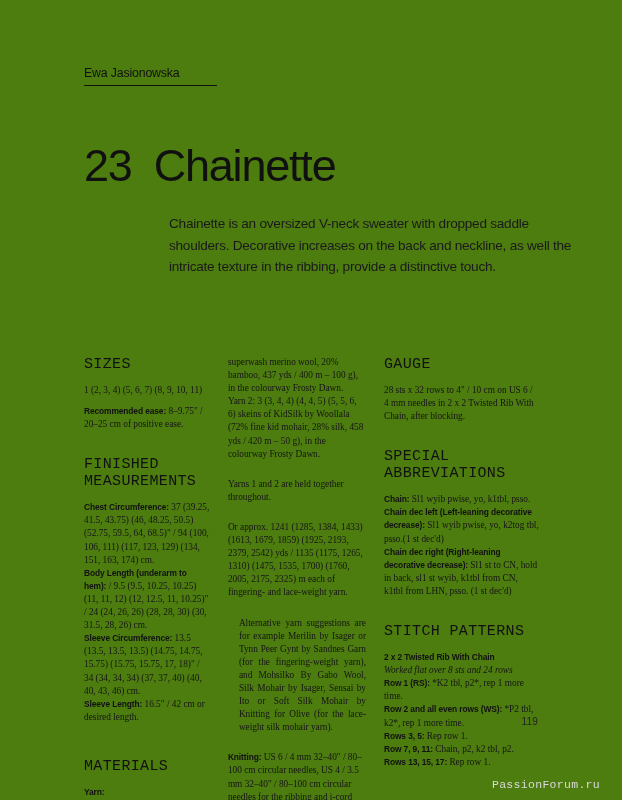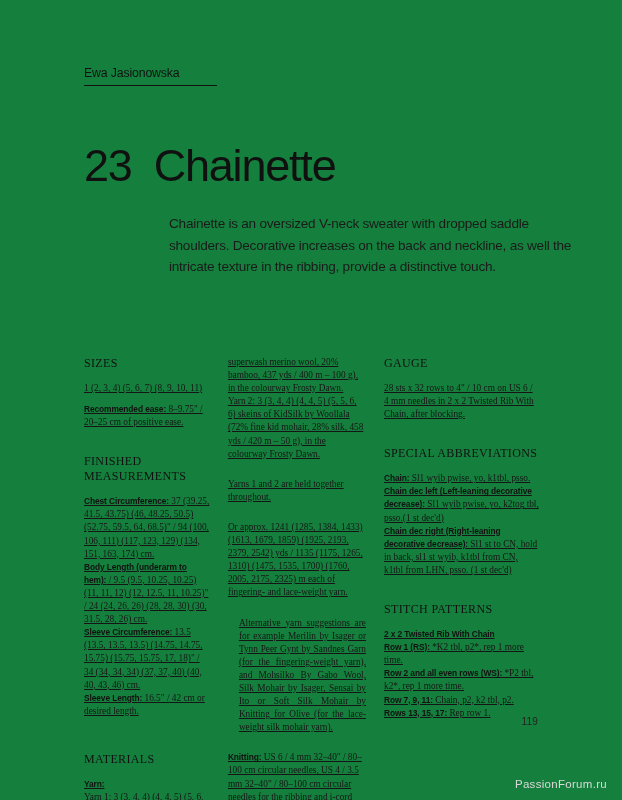--- a/index.html
+++ b/index.html
@@ -13,21 +13,21 @@
   body {
     font-family: "Liberation Serif", serif;
     color: #111111;
     position: relative;
     overflow: hidden;
   }
 
   .page {
     position: absolute;
     inset: 0;
-    background: #15803d;
+    background: #4d7c0f;
   }
 
   
   .byline-wrap {
     position: absolute;
     left: 84px;
     top: 66px;
   }
   .byline {
     font-family: "Liberation Sans", sans-serif;
@@ -78,36 +78,35 @@
     top: 356px;
     width: 455px;
     display: flex;
     gap: 0;
   }
   .col { width: 152px; padding-right: 18px; }
   .col:nth-child(2) { width: 165px; }
   .col:nth-child(3) { width: 165px; padding-right: 0; }
 
   .sec-head {
-    font-family: Liberation Serif, serif;
-    font-size: 12px;
+    font-family: Liberation Mono, monospace;
+    font-size: 15px;
     letter-spacing: 0.35px;
     color: #111;
     margin-bottom: 11px;
   }
 
   p.body {
     font-family: "Liberation Serif", serif;
     font-size: 9.3px;
     line-height: 13.1px;
     color: #151515;
     margin-bottom: 8px;
     font-variant-numeric: oldstyle-nums;
     text-align: left;
-    text-decoration: underline;
   }
   p.body.justify { text-align: justify; margin-left: 11px; }
   p.tight { margin-bottom: 0; }
 
   .lbl {
     font-family: "Liberation Sans", sans-serif;
     font-weight: bold;
     font-size: 8.4px;
     letter-spacing: -0.1px;
     color: #111;
@@ -127,23 +126,23 @@
     position: absolute;
     right: 84px;
     top: 716px;
     font-family: "Liberation Sans", sans-serif;
     font-size: 10px;
     color: #222;
     letter-spacing: 0.2px;
   }
   .watermark {
     position: absolute;
-    right: 15px;
+    right: 22px;
     top: 778px;
-    font-family: Liberation Sans, sans-serif;
+    font-family: Liberation Mono, monospace;
     font-size: 11.5px;
     color: #d9d9d9;
     letter-spacing: 0.3px;
     user-select: none;
     text-align: center;
   }
 </style>
 </head>
 <body>
 
@@ -223,25 +222,29 @@
         <span class="lbl">Chain dec left (Left-leaning decorative decrease):</span><span> Sl1 wyib pwise, yo, k2tog tbl, psso.(1 st dec'd)</span>
       </p>
       <p class="body">
         <span class="lbl">Chain dec right (Right-leaning decorative decrease):</span><span> Sl1 st to CN, hold in back, sl1 st wyib, k1tbl from CN, k1tbl from LHN, psso. (1 st dec'd)</span>
       </p>
       <div class="gap-md"></div>
       <div class="sec-head">STITCH PATTERNS</div>
       <p class="body tight">
         <span class="lbl">2 x 2 Twisted Rib With Chain</span>
       </p>
+      <p class="body tight ital">Worked flat over 8 sts and 24 rows</p>
       <p class="body tight">
         <span class="lbl">Row 1 (RS):</span><span> *K2 tbl, p2*, rep 1 more time.</span>
       </p>
       <p class="body tight">
         <span class="lbl">Row 2 and all even rows (WS):</span><span> *P2 tbl, k2*, rep 1 more time.</span>
+      </p>
+      <p class="body tight">
+        <span class="lbl">Rows 3, 5:</span><span> Rep row 1.</span>
       </p>
       <p class="body tight">
         <span class="lbl">Row 7, 9, 11:</span><span> Chain, p2, k2 tbl, p2.</span>
       </p>
       <p class="body tight">
         <span class="lbl">Rows 13, 15, 17:</span><span> Rep row 1.</span>
       </p>
     </div>
 
   </div>

